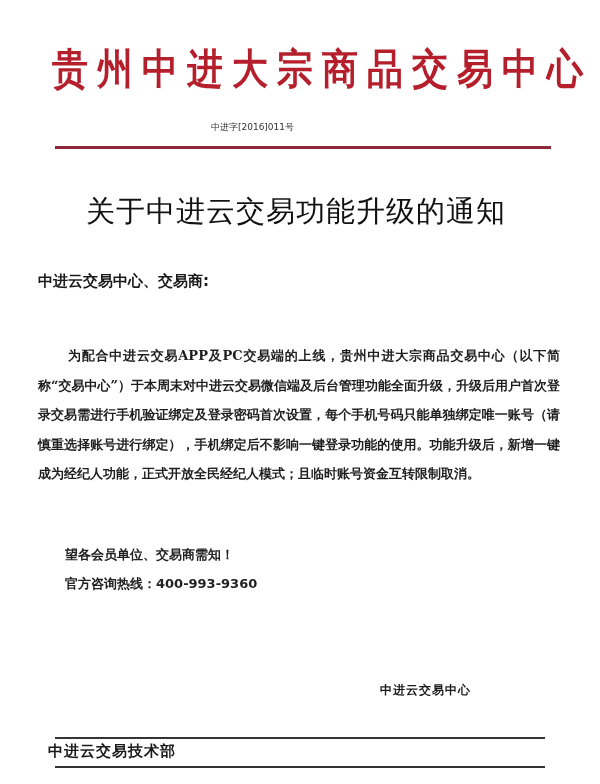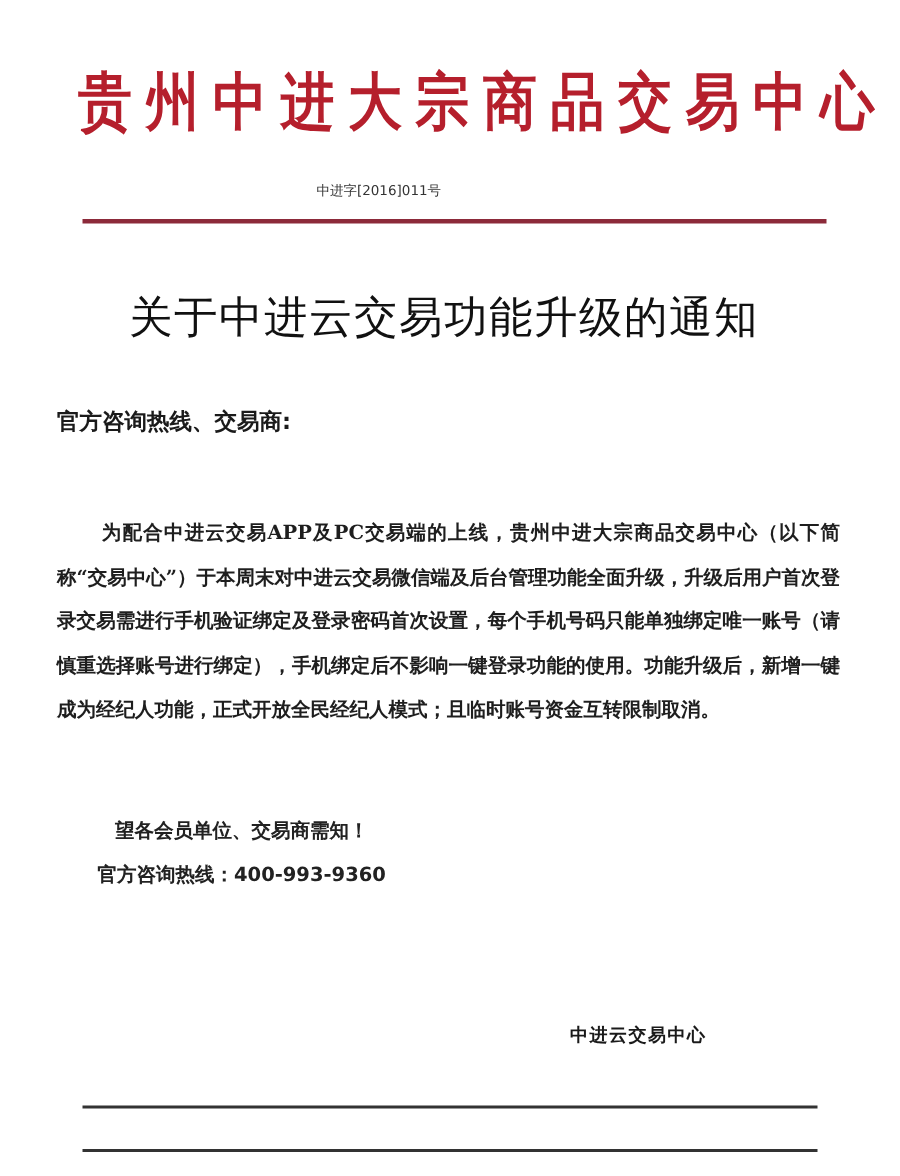--- a/index.html
+++ b/index.html
@@ -88,21 +88,20 @@
       margin: 0;
     }
     .closing {
       position: absolute;
       top: 540px;
       left: 65px;
       font-size: 13px;
       font-weight: bold;
       color: #222222;
       line-height: 29px;
-      text-align: center;
     }
     .closing div { white-space: nowrap; }
     .signature {
       position: absolute;
       top: 682px;
       left: 380px;
       font-family: "DejaVu Serif", "Liberation Serif", serif;
       font-size: 12px;
       font-weight: bold;
       color: #1a1a1a;
@@ -151,27 +150,28 @@
 <div class="doc">
 
   <div class="org-title">贵州中进大宗商品交易中心</div>
 
   <div class="doc-number">中进字[2016]011号</div>
 
   <div class="red-rule"></div>
 
   <div class="notice-title">关于中进云交易功能升级的通知</div>
 
-  <div class="salutation">官方咨询热线、交易商:</div>
+  <div class="salutation">中进云交易中心、交易商:</div>
 
   <p class="body-text">为配合中进云交易APP及PC交易端的上线，贵州中进大宗商品交易中心（以下简称“交易中心”）于本周末对中进云交易微信端及后台管理功能全面升级，升级后用户首次登录交易需进行手机验证绑定及登录密码首次设置，每个手机号码只能单独绑定唯一账号（请慎重选择账号进行绑定），手机绑定后不影响一键登录功能的使用。功能升级后，新增一键成为经纪人功能，正式开放全民经纪人模式；且临时账号资金互转限制取消。</p>
 
   <div class="closing">
     <div>望各会员单位、交易商需知！</div>
     <div>官方咨询热线：400-993-9360</div>
   </div>
 
   <div class="signature">中进云交易中心</div>
 
   <div class="footer-rule-top"></div>
+  <div class="footer-left">中进云交易技术部</div>
   <div class="footer-rule-bottom"></div>
 
 </div>
 
 </body></html>

